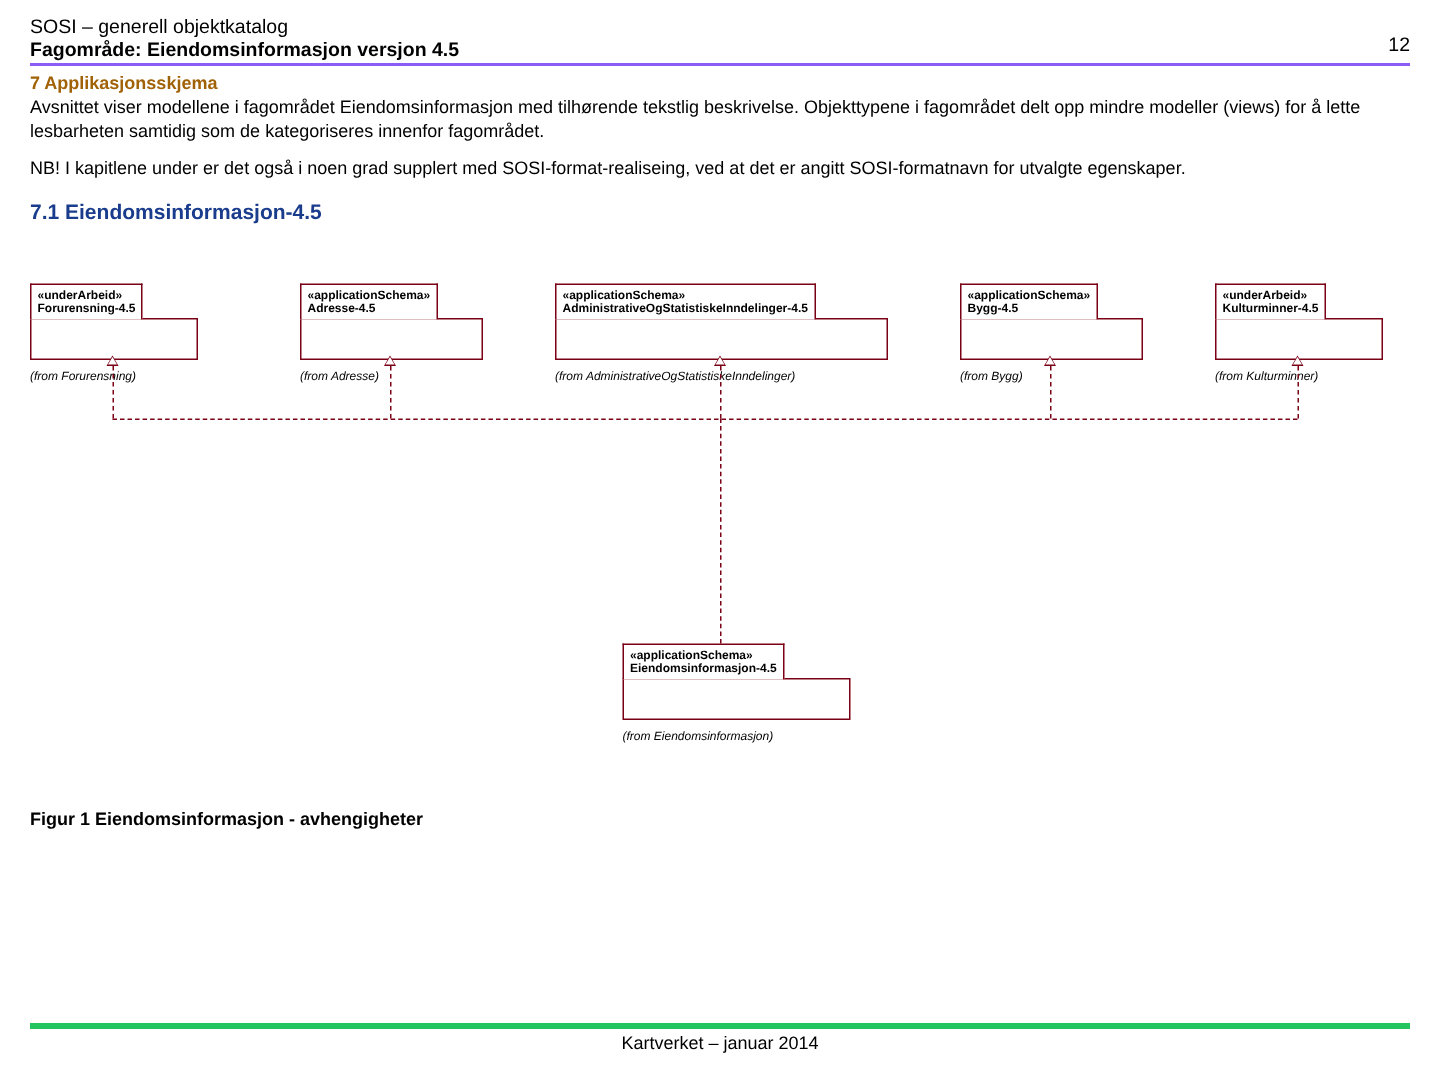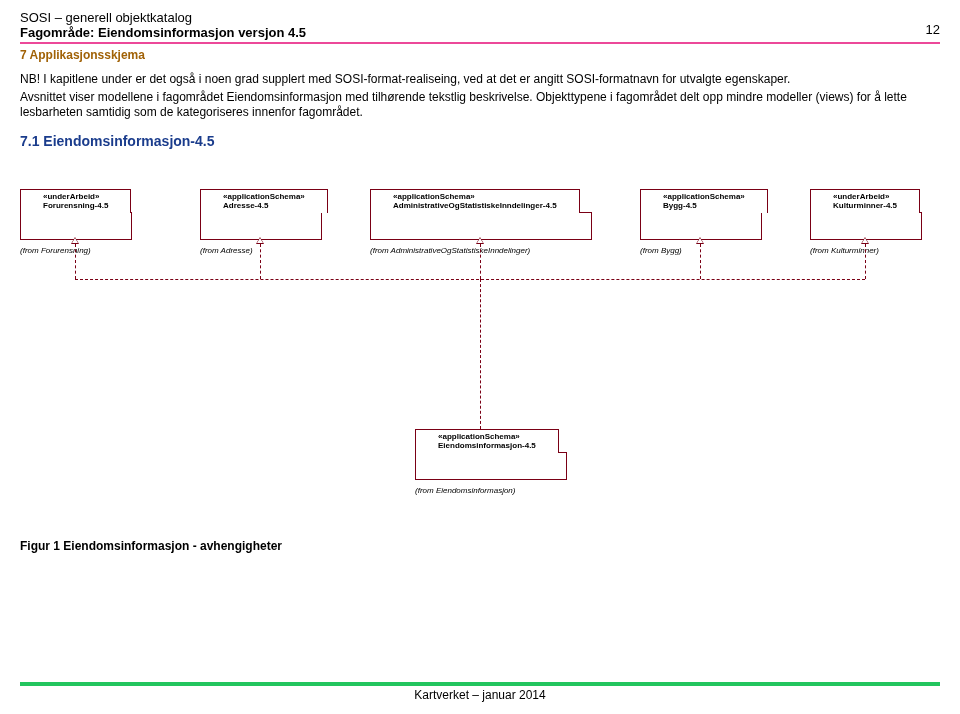--- a/index.html
+++ b/index.html
@@ -19,21 +19,21 @@
   .header {
     position: relative;
   }
   .doc-title {
     font-weight: normal;
     font-size: 13px;
   }
   .doc-subject {
     font-weight: bold;
     font-size: 13px;
-    border-bottom: 2px solid #ec4899;
+    border-bottom: 2px solid #8b5cf6;
     padding-bottom: 2px;
     margin-bottom: 2px;
   }
   .page-number {
     position: absolute;
     right: 0;
     top: 12px;
     font-size: 13px;
   }
   .h1 {
@@ -60,21 +60,21 @@
     height: 340px;
   }
   .pkg {
     position: absolute;
     font-size: 8px;
     line-height: 1.2;
   }
   .pkg-tab {
     border: 1px solid #7a0015;
     border-bottom: none;
-    padding: 2px 22px;
+    padding: 2px 4px;
     background: #fff;
     display: inline-block;
     font-weight: bold;
     white-space: nowrap;
   }
   .pkg-body {
     border: 1px solid #7a0015;
     height: 26px;
     background: #fff;
     margin-top: -1px;
@@ -130,22 +130,22 @@
 <body>
 
 <div class="page">
   <div class="header">
     <div class="page-number">12</div>
     <div class="doc-title">SOSI – generell objektkatalog</div>
     <div class="doc-subject">Fagområde: Eiendomsinformasjon  versjon 4.5</div>
   </div>
 
   <div class="h1">7 Applikasjonsskjema</div>
+  <div class="body-text">Avsnittet viser modellene i fagområdet Eiendomsinformasjon med tilhørende tekstlig beskrivelse. Objekttypene i fagområdet delt opp mindre modeller (views) for å lette lesbarheten samtidig som de kategoriseres innenfor fagområdet.</div>
   <div class="body-text" style="margin-top:10px">NB! I kapitlene under er det også i noen grad supplert med SOSI-format-realiseing, ved at det er angitt SOSI-formatnavn for utvalgte egenskaper.</div>
-  <div class="body-text">Avsnittet viser modellene i fagområdet Eiendomsinformasjon med tilhørende tekstlig beskrivelse. Objekttypene i fagområdet delt opp mindre modeller (views) for å lette lesbarheten samtidig som de kategoriseres innenfor fagområdet.</div>
   <div class="h2">7.1 Eiendomsinformasjon-4.5</div>
 
   <div class="diagram">
 
     <div class="pkg" style="left:0px; top:0px; width:110px;">
       <div class="pkg-tab">
         <span>«underArbeid»</span><br>
         <span>Forurensning-4.5</span>
       </div>
       <div class="pkg-body" style="width:110px"></div>

